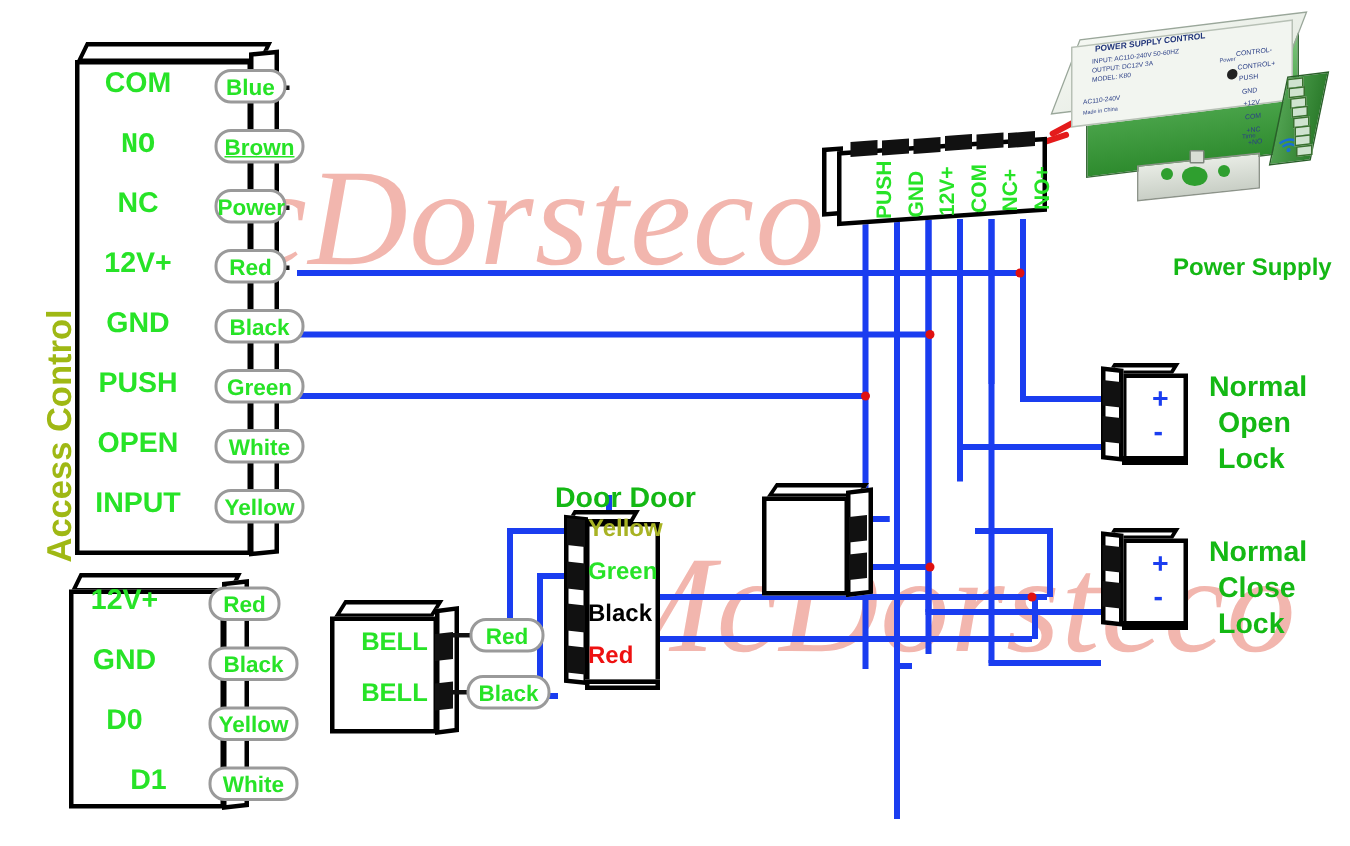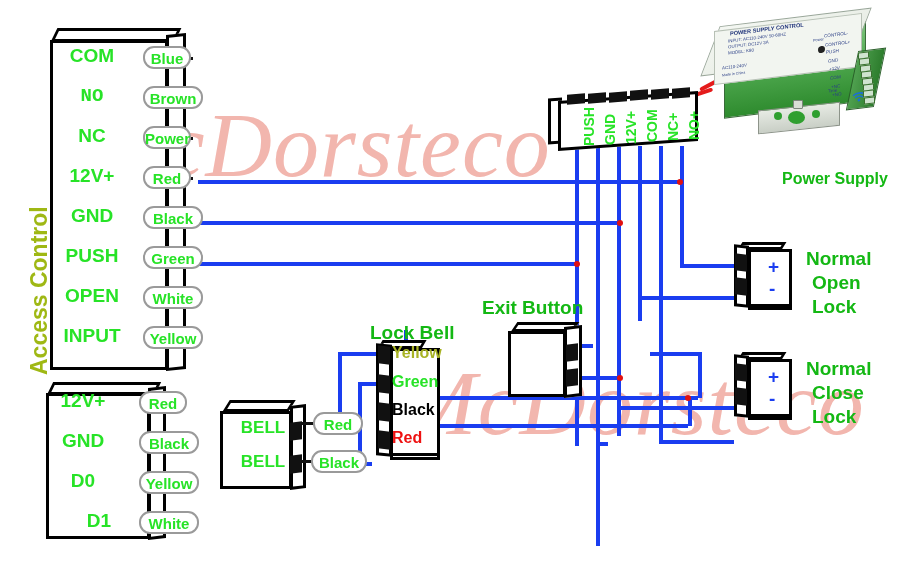--- a/index.html
+++ b/index.html
@@ -106,21 +106,21 @@
   </div>
 
   <div id="main-pins">
       <div class="plabel" style="left:52px;top:45px;width:80px;">COM</div>
       <div class="pin" style="left:168px;top:48px;width:14px;height:20px;transform:skewY(-6deg);"></div>
       <div class="pinlead" style="left:181px;top:57px;width:12px;"></div>
       <div class="bub" style="left: 143px; top: 46px; width: 48px;">Blue</div>
       <div class="plabel" style="left:52px;top:85px;width:80px;font-family:Liberation Mono, monospace;">NO</div>
       <div class="pin" style="left:168px;top:88px;width:14px;height:20px;transform:skewY(-6deg);"></div>
       <div class="pinlead" style="left:181px;top:97px;width:12px;"></div>
-      <div class="bub" style="left: 143px; top: 86px; width: 60px;">Brown</div>
+      <div class="bub" style="left: 143px; top: 86px; width: 60px; text-decoration: underline;">Brown</div>
       <div class="plabel" style="left:52px;top:125px;width:80px;">NC</div>
       <div class="pin" style="left:168px;top:128px;width:14px;height:20px;transform:skewY(-6deg);"></div>
       <div class="pinlead" style="left:181px;top:137px;width:12px;"></div>
       <div class="bub" style="left: 143px; top: 126px; width: 48px;">Power</div>
       <div class="plabel" style="left:52px;top:165px;width:80px;">12V+</div>
       <div class="pin" style="left:168px;top:168px;width:14px;height:20px;transform:skewY(-6deg);"></div>
       <div class="pinlead" style="left:181px;top:177px;width:12px;"></div>
       <div class="bub" style="left: 143px; top: 166px; width: 48px;">Red</div>
       <div class="plabel" style="left:52px;top:205px;width:80px;">GND</div>
       <div class="pin" style="left:168px;top:208px;width:14px;height:20px;transform:skewY(-6deg);"></div>
@@ -227,30 +227,29 @@
     <div class="psu-brk-hole" style="left:74px;top:104px;width:8px;height:8px;"></div>
     <div class="psu-brk-hole" style="left:88px;top:103px;width:17px;height:13px;border-radius:50%;"></div>
     <div class="psu-brk-hole" style="left:112px;top:102px;width:8px;height:8px;"></div>
     <div class="psu-screw" style="left:93px;top:92px;"></div>
   </div>
   <div class="cap" style="left:782px;top:142px;font-size:16px;margin-top:28px;">Power Supply</div>
 
   <div class="redwire" style="left:686px;top:96px;width:28px;height:4px;transform:rotate(-18deg);transform-origin:left center;border-radius:2px;"></div>
   <div class="redwire" style="left:700px;top:88px;width:22px;height:4px;transform:rotate(-28deg);transform-origin:left center;border-radius:2px;"></div>
 
-  <div class="cap" style="left:482px;top:297px;font-size:19px;">Exit Button</div>
   <div class="box3d" style="left:506px;top:322px;width:88px;height:80px;">
     <div class="bt" style="left:8px;top:0px;width:62px;height:10px;transform:skewX(-34deg);"></div>
     <div class="bf" style="left:2px;top:9px;width:58px;height:66px;"></div>
     <div class="bs" style="left:58px;top:4px;width:18px;height:71px;transform:skewY(-7deg);"></div>
     <div class="pin" style="left:60px;top:22px;width:12px;height:17px;transform:skewY(-7deg);"></div>
     <div class="pin" style="left:60px;top:47px;width:12px;height:17px;transform:skewY(-7deg);"></div>
   </div>
 
-  <div class="cap" style="left:370px;top:322px;font-size:19px;">Lock Bell</div>
+  <div class="cap" style="left:370px;top:322px;font-size:19px;">Door Door</div>
   <div class="box3d" style="left:374px;top:340px;width:75px;height:125px;">
     <div class="bt" style="left:6px;top:0px;width:44px;height:9px;transform:skewX(-30deg);"></div>
     <div class="bf" style="left:16px;top:8px;width:50px;height:108px;"></div>
     <div class="bs" style="left:2px;top:4px;width:16px;height:112px;transform:skewY(6deg);"></div>
     <div class="bf" style="left:16px;top:113px;width:50px;height:7px;"></div>
   </div>
   <div id="bell-terms">
       <div class="pin" style="left:378px;top:346px;width:12px;height:18px;transform:skewY(6deg);"></div>
       <div style="position:absolute;left:392px;top:344px;font-weight:bold;font-size:16px;z-index:8;color:#a8b324;">Yellow</div>
       <div class="pin" style="left:378px;top:375px;width:12px;height:18px;transform:skewY(6deg);"></div>

